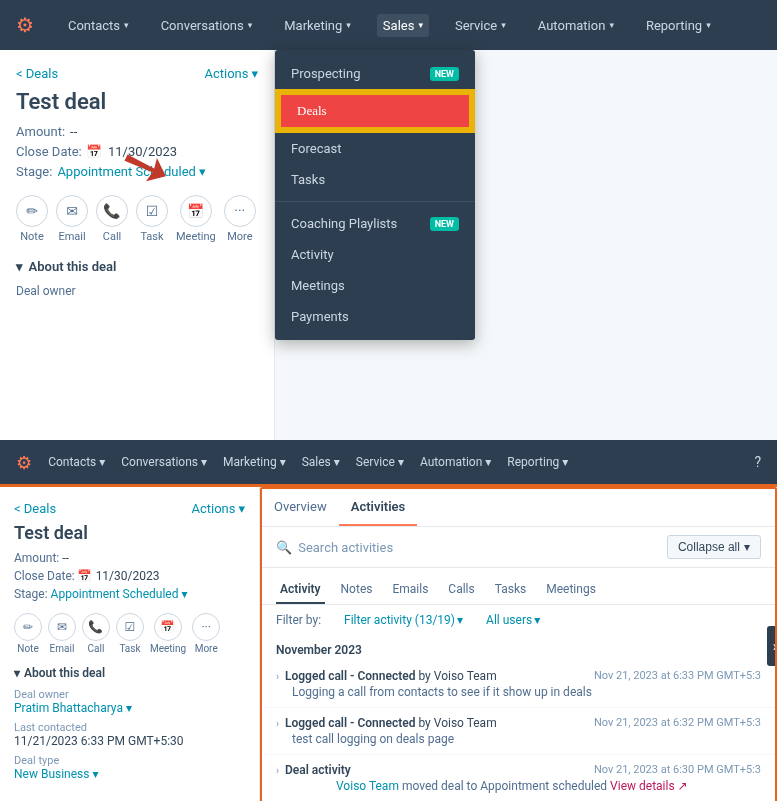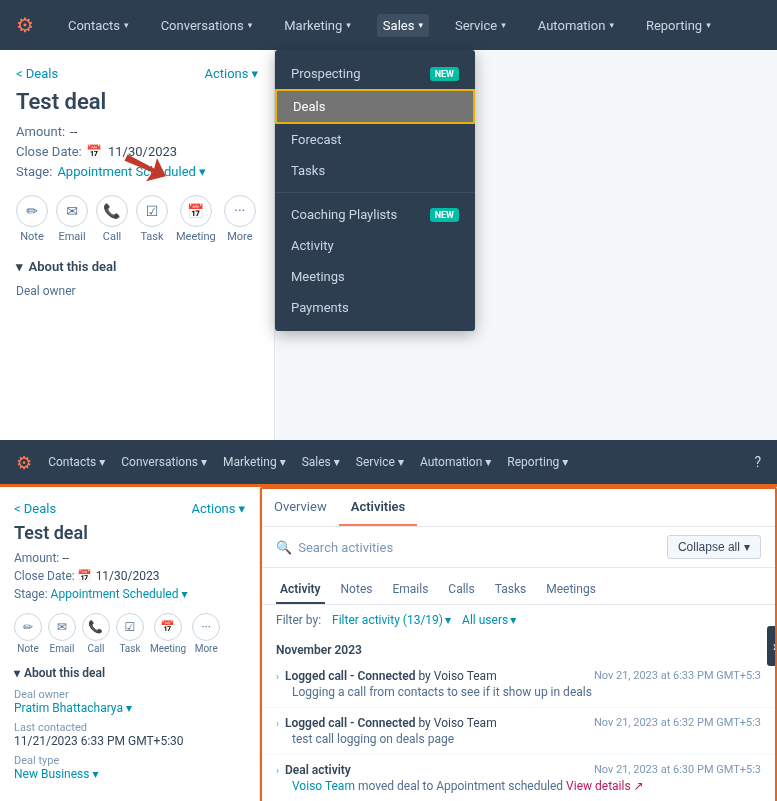--- a/index.html
+++ b/index.html
@@ -153,23 +153,24 @@
     .dropdown-item {
       padding: 8px 16px;
       color: #cbd6e2;
       font-size: 13px;
       cursor: pointer;
       display: flex;
       align-items: flex-end;
       justify-content: space-between;
     }
     .dropdown-item.active-item {
-      background: #737373;
+      background: #ef4444;
       color: #fff;
-      border: 2px solid #eab308;
+      border: 6px solid #eab308;
+      font-family: Liberation Serif, serif;
     }
     .badge-new {
       background: #00bda5;
       color: #fff;
       font-size: 9px;
       font-weight: 700;
       padding: 2px 5px;
       border-radius: 3px;
     }
     .dropdown-divider {
@@ -367,21 +368,21 @@
       color: #33475b;
       font-weight: 600;
       border-bottom: 2px solid #33475b;
     }
 
     
     .filter-row {
       padding: 8px 14px;
       display: flex;
       align-items: flex-start;
-      gap: 11px;
+      gap: 23px;
       font-size: 12px;
       color: #516f90;
     }
     .filter-link {
       color: #0091ae;
       cursor: pointer;
       display: flex;
       align-items: center;
       gap: 2px;
     }
@@ -777,21 +778,21 @@
           <div style="display:flex;align-items:center;">
             <span class="activity-chevron">›</span>
             <span class="activity-title">
               <span class="highlight">Deal activity</span>
               <span></span>
             </span>
           </div>
           <span class="activity-time">Nov 21, 2023 at 6:30 PM GMT+5:3</span>
         </div>
         <div class="activity-desc" style="padding-left:16px;font-size:12px;color:#516f90;">
-          <span style="color:#0091ae;cursor:pointer;">Voiso Team</span>
+          <span style="color:#0091ae;cursor:pointer;margin-left:44px;">Voiso Team</span>
           <span> moved deal to Appointment scheduled </span>
           <span style="color:#be185d;cursor:pointer;">View details ↗</span>
         </div>
       </div>
 
       <div class="slide-handle">››</div>
     </div>
   </div>
 </div>
 

